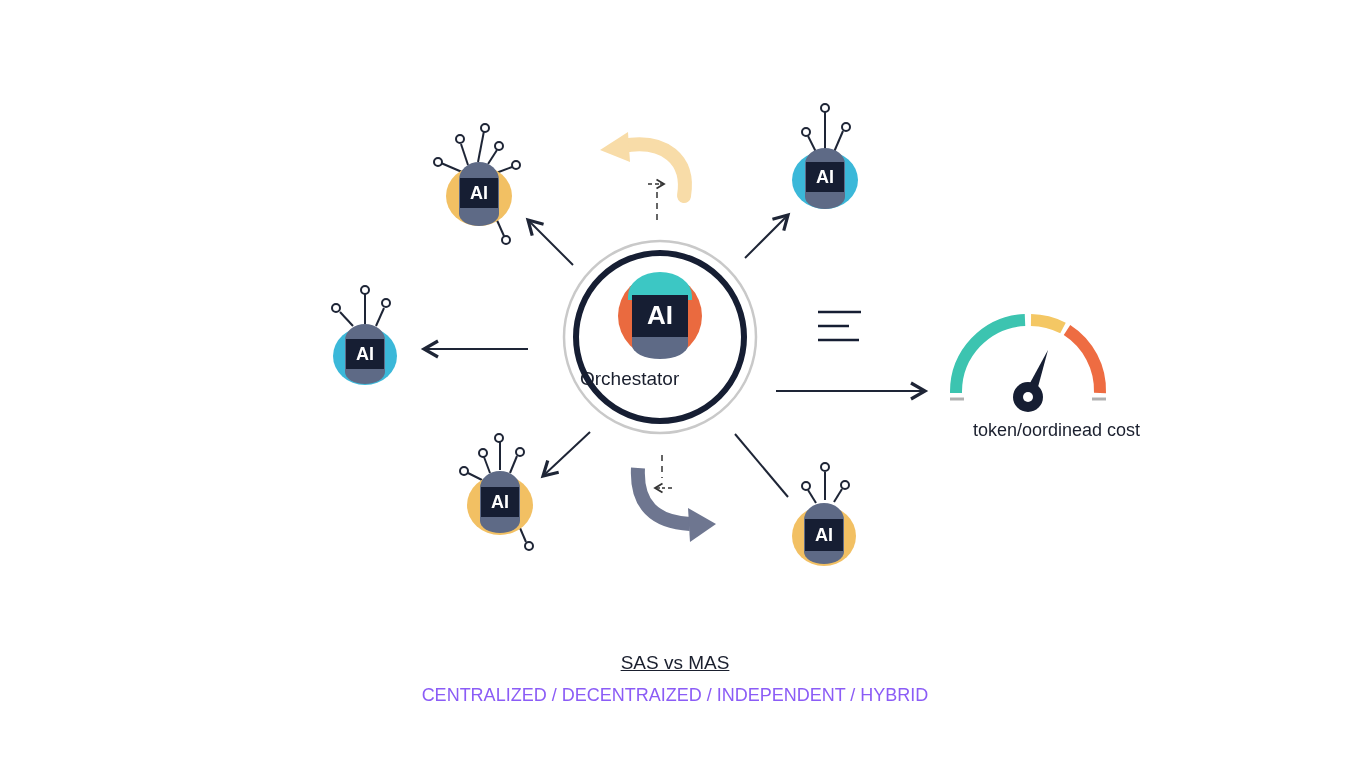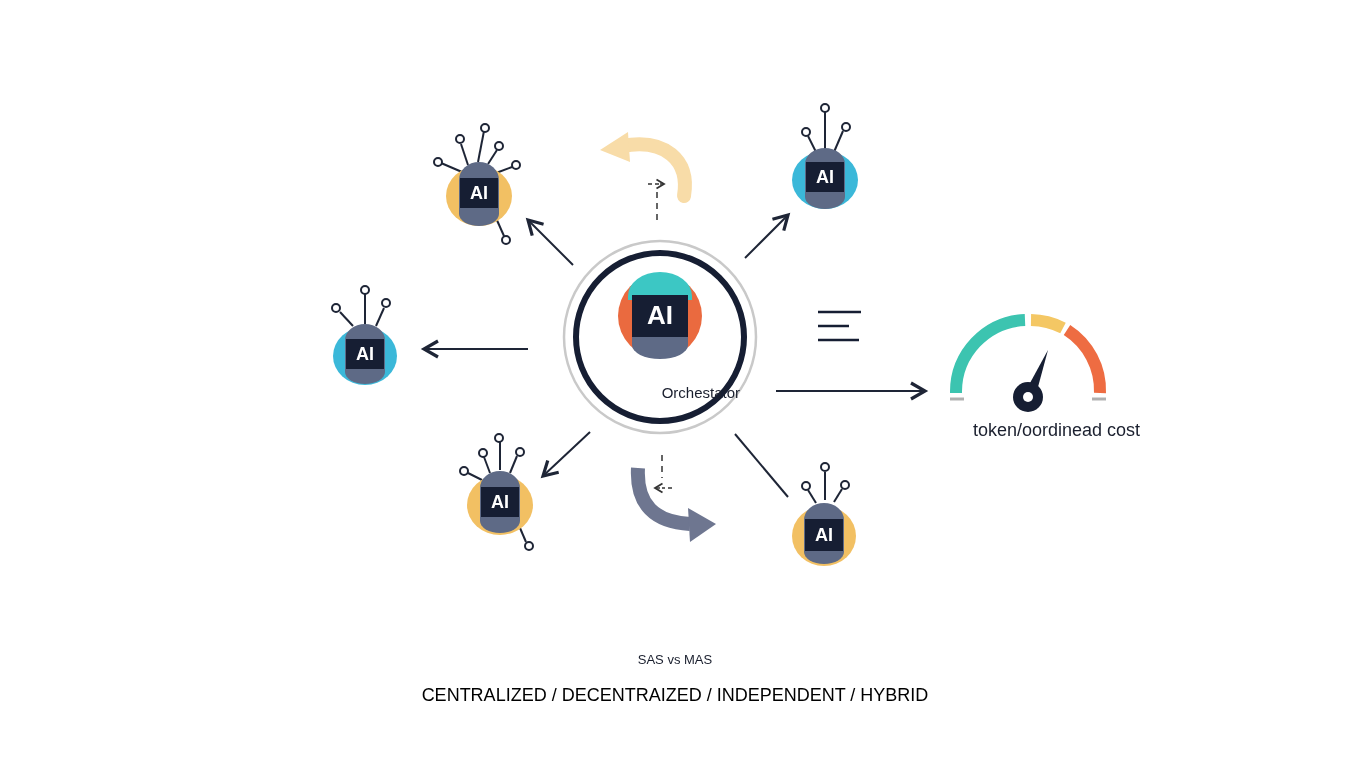--- a/index.html
+++ b/index.html
@@ -1,23 +1,23 @@
 <!DOCTYPE html>
 <html><head>
 <meta charset="utf-8">
 <style>
   html, body { margin: 0; padding: 0; background: #ffffff; }
   body { width: 1365px; height: 768px; position: relative; overflow: hidden;
          font-family: "Liberation Sans", "DejaVu Sans", sans-serif; }
   svg.diagram { position: absolute; left: 0; top: 0; }
   .txt { position: absolute; white-space: nowrap; color: #1a1f2e; }
-  .orch-label { left: 580px; top: 384px; width: 160px; text-align: right; font-size: 15px; }
+  .orch-label { left: 580px; top: 368px; width: 160px; text-align: left; font-size: 19px; }
   .gauge-label { left: 920px; top: 420px; width: 220px; text-align: right; font-size: 18px; }
-  .title { left: 480px; top: 652px; width: 390px; text-align: center; font-size: 13px; }
-  .subtitle { left: 380px; top: 685px; width: 590px; text-align: center; font-size: 18px; color: #000000; }
+  .title { left: 480px; top: 652px; width: 390px; text-align: center; font-size: 19px; text-decoration: underline; }
+  .subtitle { left: 380px; top: 685px; width: 590px; text-align: center; font-size: 18px; color: #8b5cf6; }
   .ai-label { position: absolute; color: #ffffff; font-weight: bold; text-align: center; }
 </style>
 </head>
 <body>
 
 <svg class="diagram" width="1365" height="768" viewBox="0 0 1365 768">
   <defs>
     <marker id="ah" markerWidth="10" markerHeight="10" refX="8" refY="5" orient="auto">
       <path d="M1,1 L8,5 L1,9" fill="none" stroke="#1e2536" stroke-width="1.6"></path>
     </marker>

